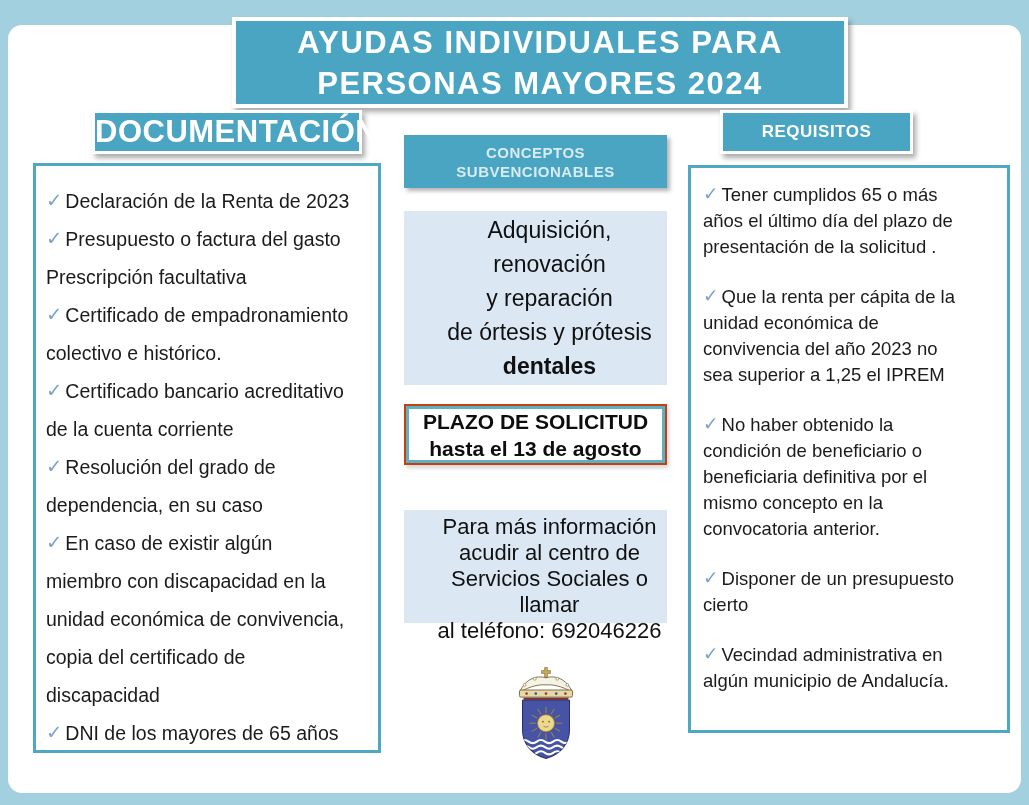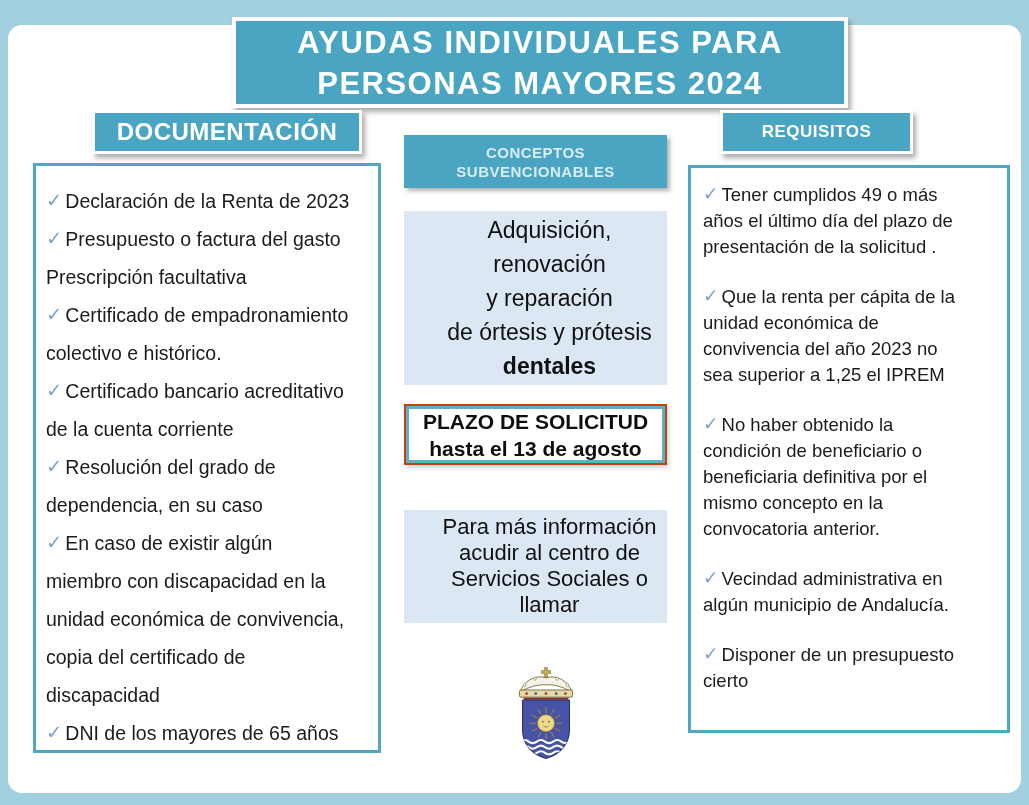--- a/index.html
+++ b/index.html
@@ -21,21 +21,21 @@
     box-shadow:3px 4px 5px rgba(70,70,70,.45);
     text-align:center;font-weight:bold;
     box-sizing:border-box;
   }
   .title-box{
     left:232px;top:17px;width:616px;height:91px;
     border-width:4px;
     font-size:31px;line-height:41px;letter-spacing:1.5px;
     padding-top:1px;
   }
-  .doc-header{left:92px;top:110px;width:270px;height:44px;font-size:24px;line-height:37px;letter-spacing:.5px;}
+  .doc-header{left:92px;top:110px;width:270px;height:44px;font-size:31px;line-height:37px;letter-spacing:.5px;}
   .req-header{left:720px;top:110px;width:193px;height:44px;font-size:17px;line-height:37px;letter-spacing:.5px;}
   .conceptos-header{
     left:404px;top:135px;width:263px;height:53px;border:none;
     color:#d8ecf4;font-size:15px;line-height:19px;letter-spacing:.5px;
     padding-top:8px;box-shadow:3px 3px 4px rgba(70,70,70,.4);
   }
   
   .list-panel{
     position:absolute;background:#ffffff;
     border:3px solid #4fa8c2;box-sizing:border-box;
@@ -142,52 +142,53 @@
 
 <div class="plazo-box">
   <div>PLAZO DE SOLICITUD</div>
   <div>hasta el 13 de agosto</div>
 </div>
 
 <div class="blue-panel info-box">
   <div>Para más información</div>
   <div>acudir al centro de</div>
   <div>Servicios Sociales o llamar</div>
+  <div>al teléfono: 692046226</div>
 </div>
 
 <div class="list-panel req-panel">
   <div class="list-item">
-    <span class="check">✓</span><span class="item-text">Tener cumplidos 49 o más
+    <span class="check">✓</span><span class="item-text">Tener cumplidos 65 o más
 años el último día del plazo de
 presentación de la solicitud .</span>
   </div>
 
   <div class="list-item">
     <span class="check">✓</span><span class="item-text">Que la renta per cápita de la
 unidad económica de
 convivencia del año 2023 no
 sea superior a 1,25 el IPREM</span>
   </div>
 
   <div class="list-item">
     <span class="check">✓</span><span class="item-text">No haber obtenido la
 condición de beneficiario o
 beneficiaria definitiva por el
 mismo concepto en la
 convocatoria anterior.</span>
   </div>
 
   <div class="list-item">
+    <span class="check">✓</span><span class="item-text">Disponer de un presupuesto
+cierto</span>
+  </div>
+
+  <div class="list-item">
     <span class="check">✓</span><span class="item-text">Vecindad administrativa en
 algún municipio de Andalucía.</span>
-  </div>
-
-  <div class="list-item">
-    <span class="check">✓</span><span class="item-text">Disponer de un presupuesto
-cierto</span>
   </div>
 </div>
 
 <svg class="emblem" viewBox="0 0 66 94" xmlns="http://www.w3.org/2000/svg">
 
   <path d="M31.6,1.5 h2.8 v3 h3 v2.8 h-3 v4.2 h-2.8 v-4.2 h-3 v-2.8 h3 Z" fill="#c9ab55" stroke="#6b5a28" stroke-width="0.5"></path>
   <ellipse cx="33" cy="14" rx="3.2" ry="3" fill="#efe5c0" stroke="#6b5a28" stroke-width="0.7"></ellipse>
 
   <path d="M7,26 C13,12 24,9 33,11.5 C42,9 53,12 59,26 C48,19 38,18 33,18.5 C28,18 18,19 7,26 Z" fill="#f5f2e6" stroke="#6b5a28" stroke-width="0.8"></path>
   <circle cx="12" cy="18.5" r="1.4" fill="#ffffff" stroke="#6b5a28" stroke-width="0.5"></circle>

